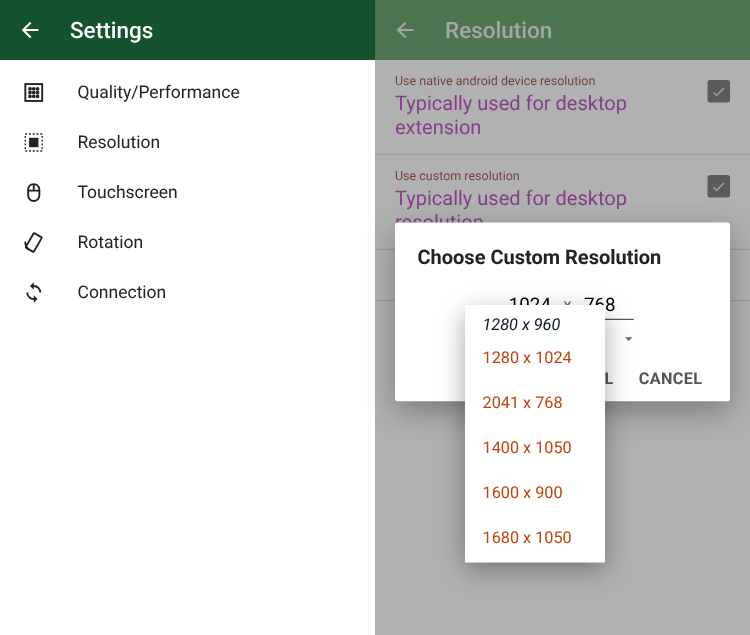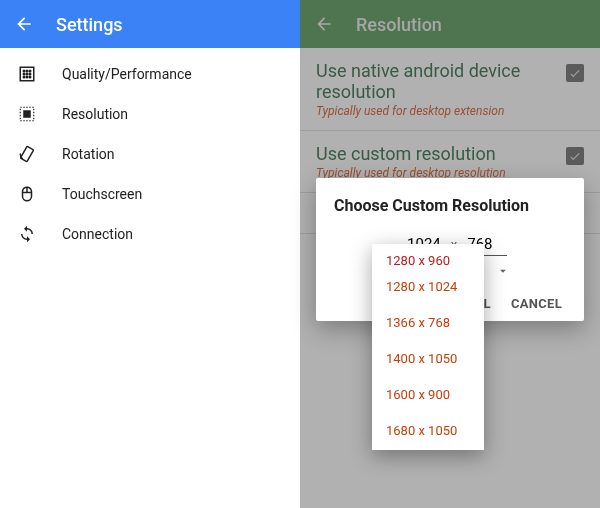--- a/index.html
+++ b/index.html
@@ -1,46 +1,46 @@
 <!DOCTYPE html>
 <html><head>
   <meta charset="utf-8">
   <style>
     * { margin: 0; padding: 0; box-sizing: border-box; font-family: Roboto, Arial, sans-serif; }
     body { width: 600px; height: 508px; overflow: hidden; display: flex; background: #fff; }
     .pane { height: 508px; position: relative; }
     .pane-left { width: 300px; background: #fff; }
     .pane-right { width: 300px; background: #f0f0f0; position: relative; }
     .appbar { height: 48px; display: flex; align-items: center; padding: 0 12px; color: #fff; }
-    .appbar-left { background: #3b82f6; }
+    .appbar-left { background: #14532d; }
     .appbar-right { background: #3c833e; }
     .appbar .back { width: 24px; height: 24px; display: flex; align-items: center; justify-content: center; margin-right: 20px; cursor: pointer; }
     .appbar .title { font-size: 18px; font-weight: 500; }
     .menu { padding: 6px 0; }
     .menu-item { display: flex; align-items: center; height: 40px; padding: 0 16px; cursor: pointer; }
     .menu-icon { width: 22px; height: 22px; margin-right: 24px; display: flex; align-items: center; justify-content: center; }
     .menu-label { font-size: 14px; color: #222; }
     .right-content { padding: 0; }
     .pref-item { padding: 12px 16px; border-bottom: 1px solid #ccc; display: flex; align-items: flex-start; }
     .pref-text { flex: 1; }
-    .pref-title { font-size: 18px; color: #14532d; margin-bottom: 2px; }
-    .pref-sub { font-size: 12px; color: #c2410c; font-style: italic; }
+    .pref-title { font-size: 10px; color: #7f1d1d; margin-bottom: 2px; }
+    .pref-sub { font-size: 16px; color: #a21caf; }
     .pref-check { width: 18px; height: 18px; margin-left: 10px; margin-top: 4px; background: #555; display: flex; align-items: center; justify-content: center; border-radius: 2px; }
     .pref-section { padding: 12px 16px; font-size: 14px; color: #444; border-bottom: 1px solid #ccc; }
     .dialog { position: absolute; left: 16px; right: 16px; top: 178px; background: #fff; border-radius: 2px; box-shadow: 0 8px 24px rgba(0,0,0,0.3); padding: 18px 18px 10px; }
     .dialog-title { font-size: 16px; font-weight: 700; color: #222; margin-bottom: 18px; }
     .res-inputs { display: flex; justify-content: center; align-items: center; gap: 10px; margin-bottom: 8px; }
     .res-input { width: 48px; border: none; border-bottom: 1px solid #555; font-size: 15px; text-align: right; padding: 2px 0; background: transparent; outline: none; }
     .res-x { font-size: 13px; color: #666; }
     .dropdown-arrow { display: flex; justify-content: center; margin: 6px 0 12px 106px; cursor: pointer; }
     .dialog-actions { display: flex; justify-content: flex-end; gap: 20px; padding: 6px 4px 0; }
     .dialog-btn { font-size: 13px; font-weight: 700; color: #555; background: none; border: none; cursor: pointer; letter-spacing: 0.3px; }
     .dropdown-list { position: absolute; left: 72px; top: 244px; width: 112px; background: #fff; box-shadow: 0 6px 20px rgba(0,0,0,0.35); z-index: 10; padding: 2px 0; }
     .dropdown-item { height: 36px; display: flex; align-items: center; padding: 0 14px; font-size: 13px; color: #c2410c; cursor: pointer; }
-    .dropdown-item.partial { height: 22px; align-items: flex-end; color: #b91c1c; }
+    .dropdown-item.partial { height: 22px; align-items: flex-end; color: #0f172a; font-style: italic; }
     .scrim { position: absolute; inset: 0; background: rgba(100,100,100,0.45); }
   </style>
 </head>
 <body>
 
 <div class="pane pane-left">
   <div class="appbar appbar-left">
     <div class="back">
       <svg width="20" height="20" viewBox="0 0 24 24" fill="#fff">
           <path d="M20 11H7.83l5.59-5.59L12 4l-8 8 8 8 1.41-1.41L7.83 13H20z"></path>
@@ -70,34 +70,34 @@
       <span class="menu-icon">
         <svg width="18" height="18" viewBox="0 0 24 24" fill="none" stroke="#222" stroke-width="1.5" stroke-dasharray="2,2">
             <rect x="3" y="3" width="18" height="18"></rect>
             <rect x="7" y="7" width="10" height="10" fill="#222" stroke="none"></rect>
           </svg>
       </span>
       <span class="menu-label">Resolution</span>
     </div>
     <div class="menu-item">
       <span class="menu-icon">
+        <svg width="18" height="18" viewBox="0 0 24 24" fill="#222">
+            <path d="M12 2C8 2 5 5 5 9v6a7 7 0 0014 0V9c0-4-3-7-7-7zm-1 2.1V9h-4c0-2.5 1.7-4.5 4-4.9zM13 9V4.1c2.3.4 4 2.4 4 4.9h-4zm4 6a5 5 0 01-10 0v-4h10v4z"></path>
+          </svg>
+      </span>
+      <span class="menu-label">Touchscreen</span>
+    </div>
+    <div class="menu-item">
+      <span class="menu-icon">
         <svg width="18" height="18" viewBox="0 0 24 24" fill="none" stroke="#222" stroke-width="2">
             <rect x="7" y="3" width="10" height="18" rx="1" transform="rotate(30 12 12)"></rect>
             <path d="M3 12a9 9 0 003 6.7" stroke-linecap="round"></path>
           </svg>
       </span>
       <span class="menu-label">Rotation</span>
-    </div>
-    <div class="menu-item">
-      <span class="menu-icon">
-        <svg width="18" height="18" viewBox="0 0 24 24" fill="#222">
-            <path d="M12 2C8 2 5 5 5 9v6a7 7 0 0014 0V9c0-4-3-7-7-7zm-1 2.1V9h-4c0-2.5 1.7-4.5 4-4.9zM13 9V4.1c2.3.4 4 2.4 4 4.9h-4zm4 6a5 5 0 01-10 0v-4h10v4z"></path>
-          </svg>
-      </span>
-      <span class="menu-label">Touchscreen</span>
     </div>
     <div class="menu-item">
       <span class="menu-icon">
         <svg width="18" height="18" viewBox="0 0 24 24" fill="#222">
             <path d="M12 4V1L8 5l4 4V6a6 6 0 016 6h2a8 8 0 00-8-8zm0 14a6 6 0 01-6-6H4a8 8 0 008 8v3l4-4-4-4v3z"></path>
           </svg>
       </span>
       <span class="menu-label">Connection</span>
     </div>
   </div>
@@ -154,18 +154,18 @@
     </div>
     <div class="dialog-actions">
       <button class="dialog-btn">CANCEL</button>
       <button class="dialog-btn">CANCEL</button>
     </div>
   </div>
 
   <div class="dropdown-list">
     <div class="dropdown-item partial">1280 x 960</div>
     <div class="dropdown-item">1280 x 1024</div>
-    <div class="dropdown-item">1366 x 768</div>
+    <div class="dropdown-item">2041 x 768</div>
     <div class="dropdown-item">1400 x 1050</div>
     <div class="dropdown-item">1600 x 900</div>
     <div class="dropdown-item">1680 x 1050</div>
   </div>
 </div>
 
 </body></html>

